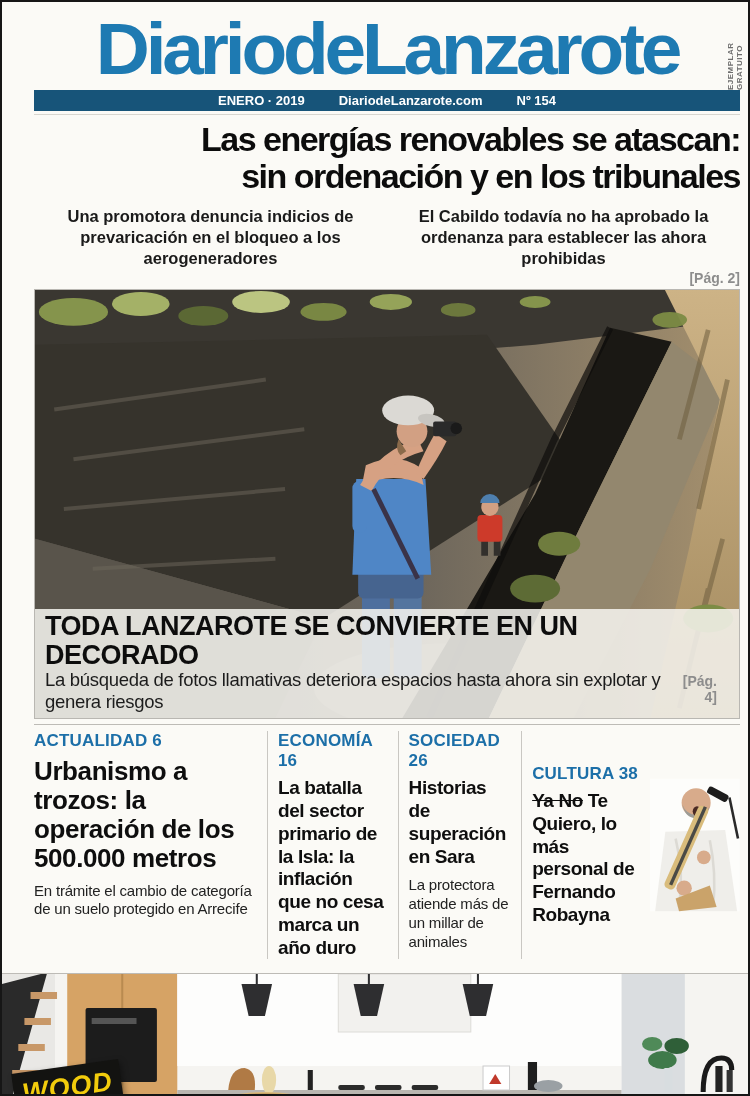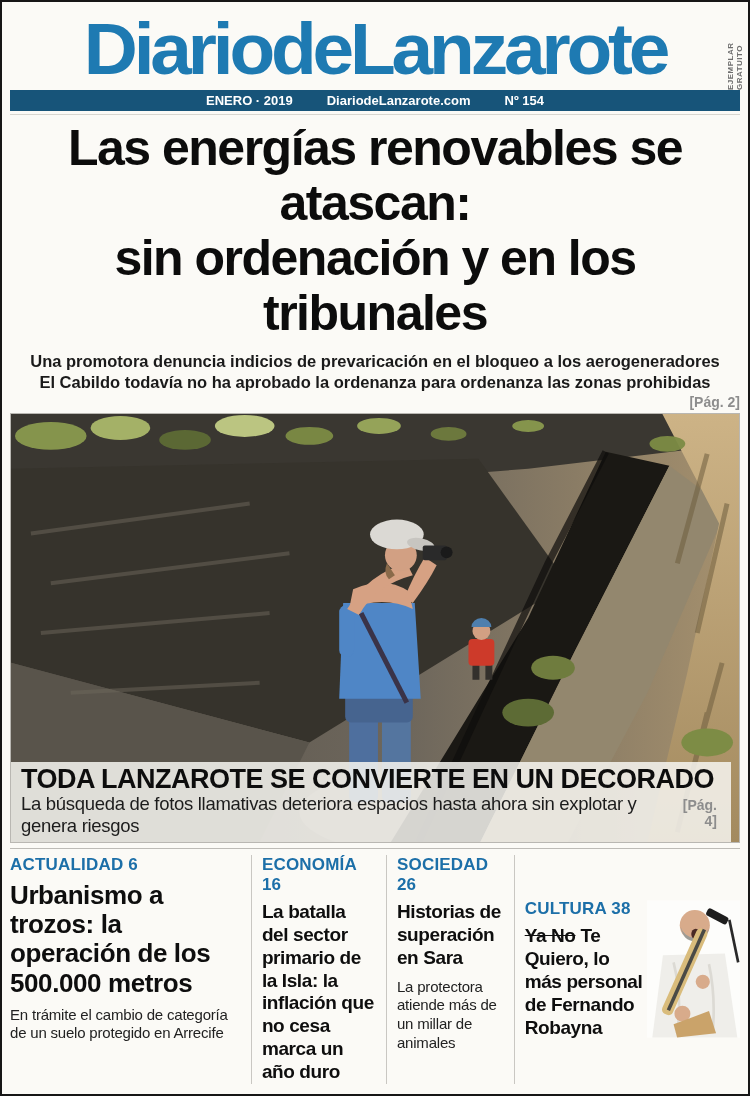--- a/index.html
+++ b/index.html
@@ -2,21 +2,21 @@
 <html><head>
 <meta charset="utf-8">
 <style>
   * { margin:0; padding:0; box-sizing:border-box; }
   html,body { background:#e8e8e8; }
   .page {
     width:750px; height:1096px; margin:0 auto; position:relative;
     background:#fbfaf6; border:2px solid #161616; overflow:hidden;
     font-family:"Liberation Sans", sans-serif; color:#111;
   }
-  .inner { padding:6px 8px 0 8px; }
+  .inner { padding:6px 8px 0 8px;margin-left:24px; }
 
   
   .masthead { position:relative; height:82px; }
   .logo {
     text-align:center; font-size:72px; font-weight:700; letter-spacing:-4px;
     color:#1e7ab2; line-height:82px; transform:scaleX(1.04); transform-origin:center;
     white-space:nowrap;
   }
   .edition-note {
     position:absolute; right:-4px; top:10px; writing-mode:vertical-rl;
@@ -24,36 +24,36 @@
     font-weight:700;
   }
   .datebar {
     height:21px; background:#175479; display:flex; align-items:center;
     justify-content:center; gap:34px; color:#fff; font-size:13px; font-weight:700;
   }
 
   
   .lead { border-top:1px solid #d8d6d0; margin-top:3px; padding-top:6px; }
   .lead-headline {
-    text-align:center; font-size:50px; font-weight:700; letter-spacing:-1.5px;
+    text-align:right; font-size:34px; font-weight:700; letter-spacing:-1.5px;
     line-height:1.1; color:#0c0c0c;
   }
-  .subrow { display:flex; margin-top:10px;flex-direction:column; }
+  .subrow { display:flex; margin-top:10px; }
   .subrow .sub {
     flex:1; text-align:center; font-size:16.5px; font-weight:700;
     line-height:1.28; padding:0 14px; color:#1a1a1a;
   }
   .pag-ref { text-align:right; font-size:14px; color:#8d8d8d; font-weight:700; margin-top:1px; }
 
   
   .photo-wrap { position:relative; margin-top:3px; height:430px; border:1px solid #b9b7b2; }
   .photo-wrap svg { display:block; width:100%; height:100%; }
   .photo-overlay {
-    position:absolute; left:0; right:8px; bottom:0;
-    background:rgba(246,245,240,.86); padding:3px 14px 5px 10px;
+    position:absolute; left:0; right:0; bottom:0;
+    background:rgba(246,245,240,.86); padding:3px 22px 5px 10px;
   }
   .photo-overlay h2 {
     font-size:27px; font-weight:700; letter-spacing:-.5px; color:#0d0d0d; line-height:1.05;
   }
   .photo-overlay .photo-subline { display:flex; align-items:baseline; justify-content:space-between; }
   .photo-overlay .photo-sub { font-size:18.5px; color:#1c1c1c; letter-spacing:-.3px; }
   .photo-overlay .pag-ref { margin:0; }
 
   
   .briefs { display:flex; border-top:1px solid #bdbbb6; margin-top:5px; padding:6px 0 8px 0; min-height:162px; }
@@ -100,21 +100,21 @@
       <span>Nº 154</span>
     </div>
 
     <div class="lead">
       <h1 class="lead-headline">
         <span style="display:block">Las energías renovables se atascan:</span>
         <span style="display:block">sin ordenación y en los tribunales</span>
       </h1>
       <div class="subrow">
         <div class="sub">Una promotora denuncia indicios de prevaricación en el bloqueo a los aerogeneradores</div>
-        <div class="sub">El Cabildo todavía no ha aprobado la ordenanza para ordenanza las zonas prohibidas</div>
+        <div class="sub">El Cabildo todavía no ha aprobado la ordenanza para establecer las ahora prohibidas</div>
       </div>
       <div class="pag-ref">[Pág. 2]</div>
     </div>
 
     <div class="photo-wrap">
       <svg viewBox="0 0 732 430" preserveAspectRatio="none">
         <defs>
           <linearGradient id="gGround" x1="0" y1="0" x2="1" y2="0">
             <stop offset="0" stop-color="#56514a"></stop>
               <stop offset=".55" stop-color="#6e675c"></stop>

